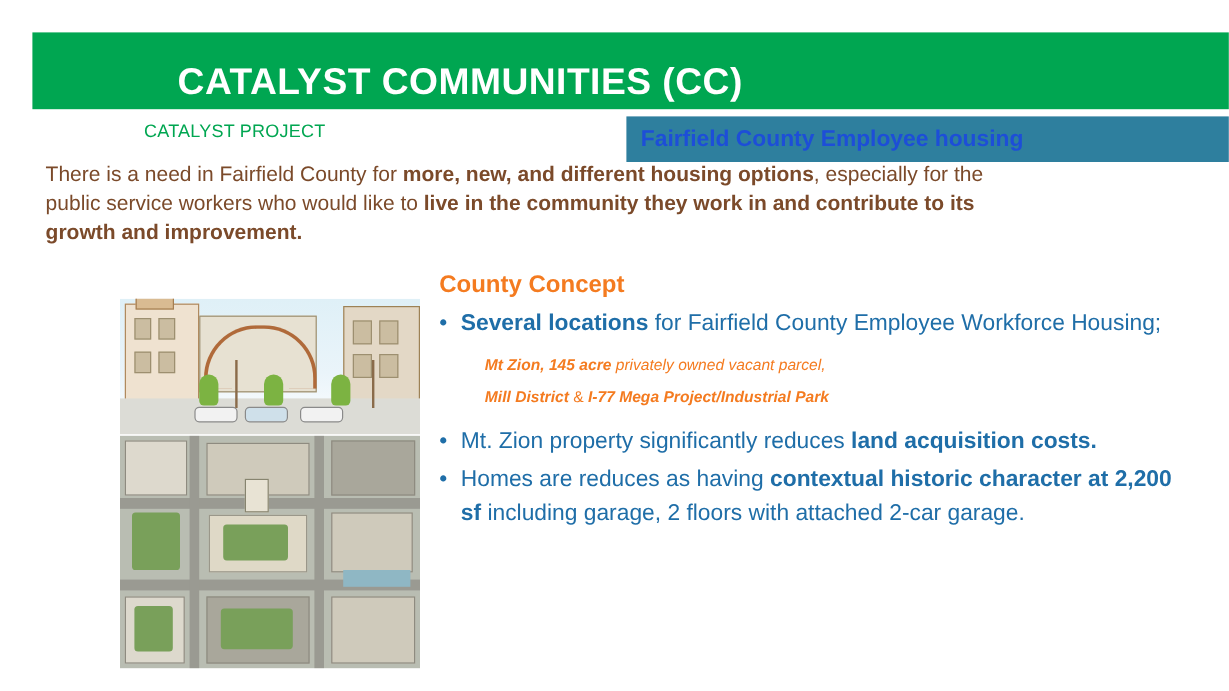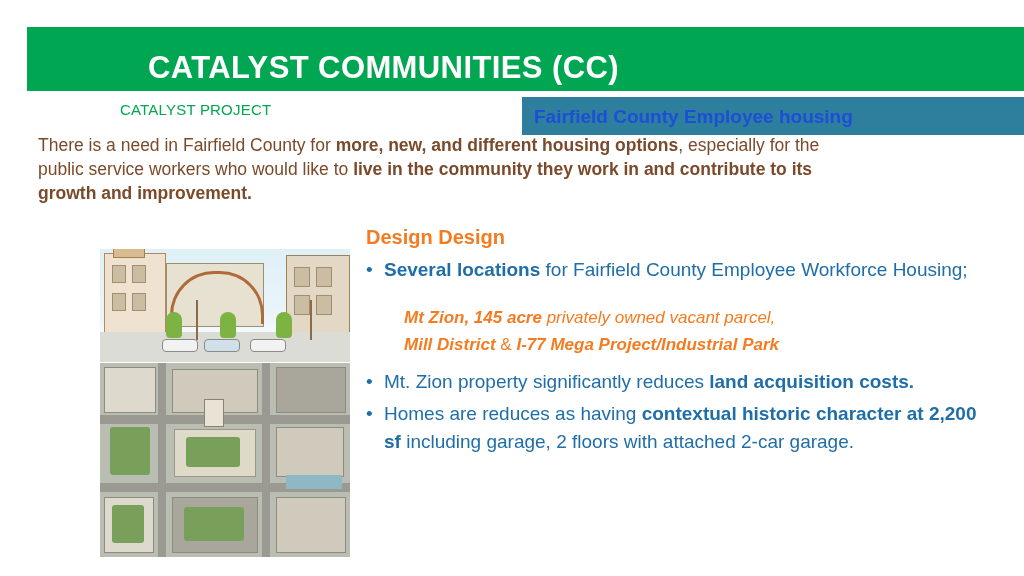--- a/index.html
+++ b/index.html
@@ -128,26 +128,26 @@
     flex: 0 0 18px;
     color: #1f6ea8;
     font-size: 19px;
     line-height: 28px;
   }
   .bullet-body {
     flex: 1 1 auto;
   }
   .b-strong { font-weight: bold; }
   .sub-note {
-    margin-top: 20px;
+    margin-top: 6px;
     margin-bottom: 6px;
     margin-left: 20px;
     color: #f47b20;
     font-style: italic;
-    font-size: 17px;
+    font-size: 13px;
     line-height: 27px;
   }
   .sub-note .bi { font-weight: bold; font-style: italic; }
   .sub-note .amp { font-style: normal; font-weight: normal; color: #f47b20;}
 
   
   .sketch {
     position: relative;
     width: 250px;
     height: 113px;
@@ -284,21 +284,21 @@
       <div class="ae-green" style="left:12px;top:142px;width:32px;height:38px;"></div>
       <div class="ae-block dark" style="left:72px;top:134px;width:84px;height:54px;"></div>
       <div class="ae-green" style="left:84px;top:144px;width:60px;height:34px;"></div>
       <div class="ae-block" style="left:176px;top:134px;width:68px;height:54px;"></div>
 
       <div class="ae-tower" style="left:104px;top:36px;width:18px;height:26px;"></div>
       <div class="ae-water" style="left:186px;top:112px;width:56px;height:14px;"></div>
     </div>
   </div>
 
-  <div class="design-concept">Design Design</div>
+  <div class="design-concept">County Concept</div>
 
   <div class="bullets">
 
     <div class="bullet-row">
       <div class="bullet-dot">•</div>
       <div class="bullet-body">
         <span class="b-strong">Several locations</span><span> for Fairfield County Employee Workforce Housing;</span>
         <div class="sub-note">
           <span class="bi">Mt Zion, 145 acre</span><span> privately owned vacant parcel,</span><br>
           <span class="bi">Mill District</span><span class="amp"> &amp; </span><span class="bi">I-77 Mega Project/Industrial Park</span>

